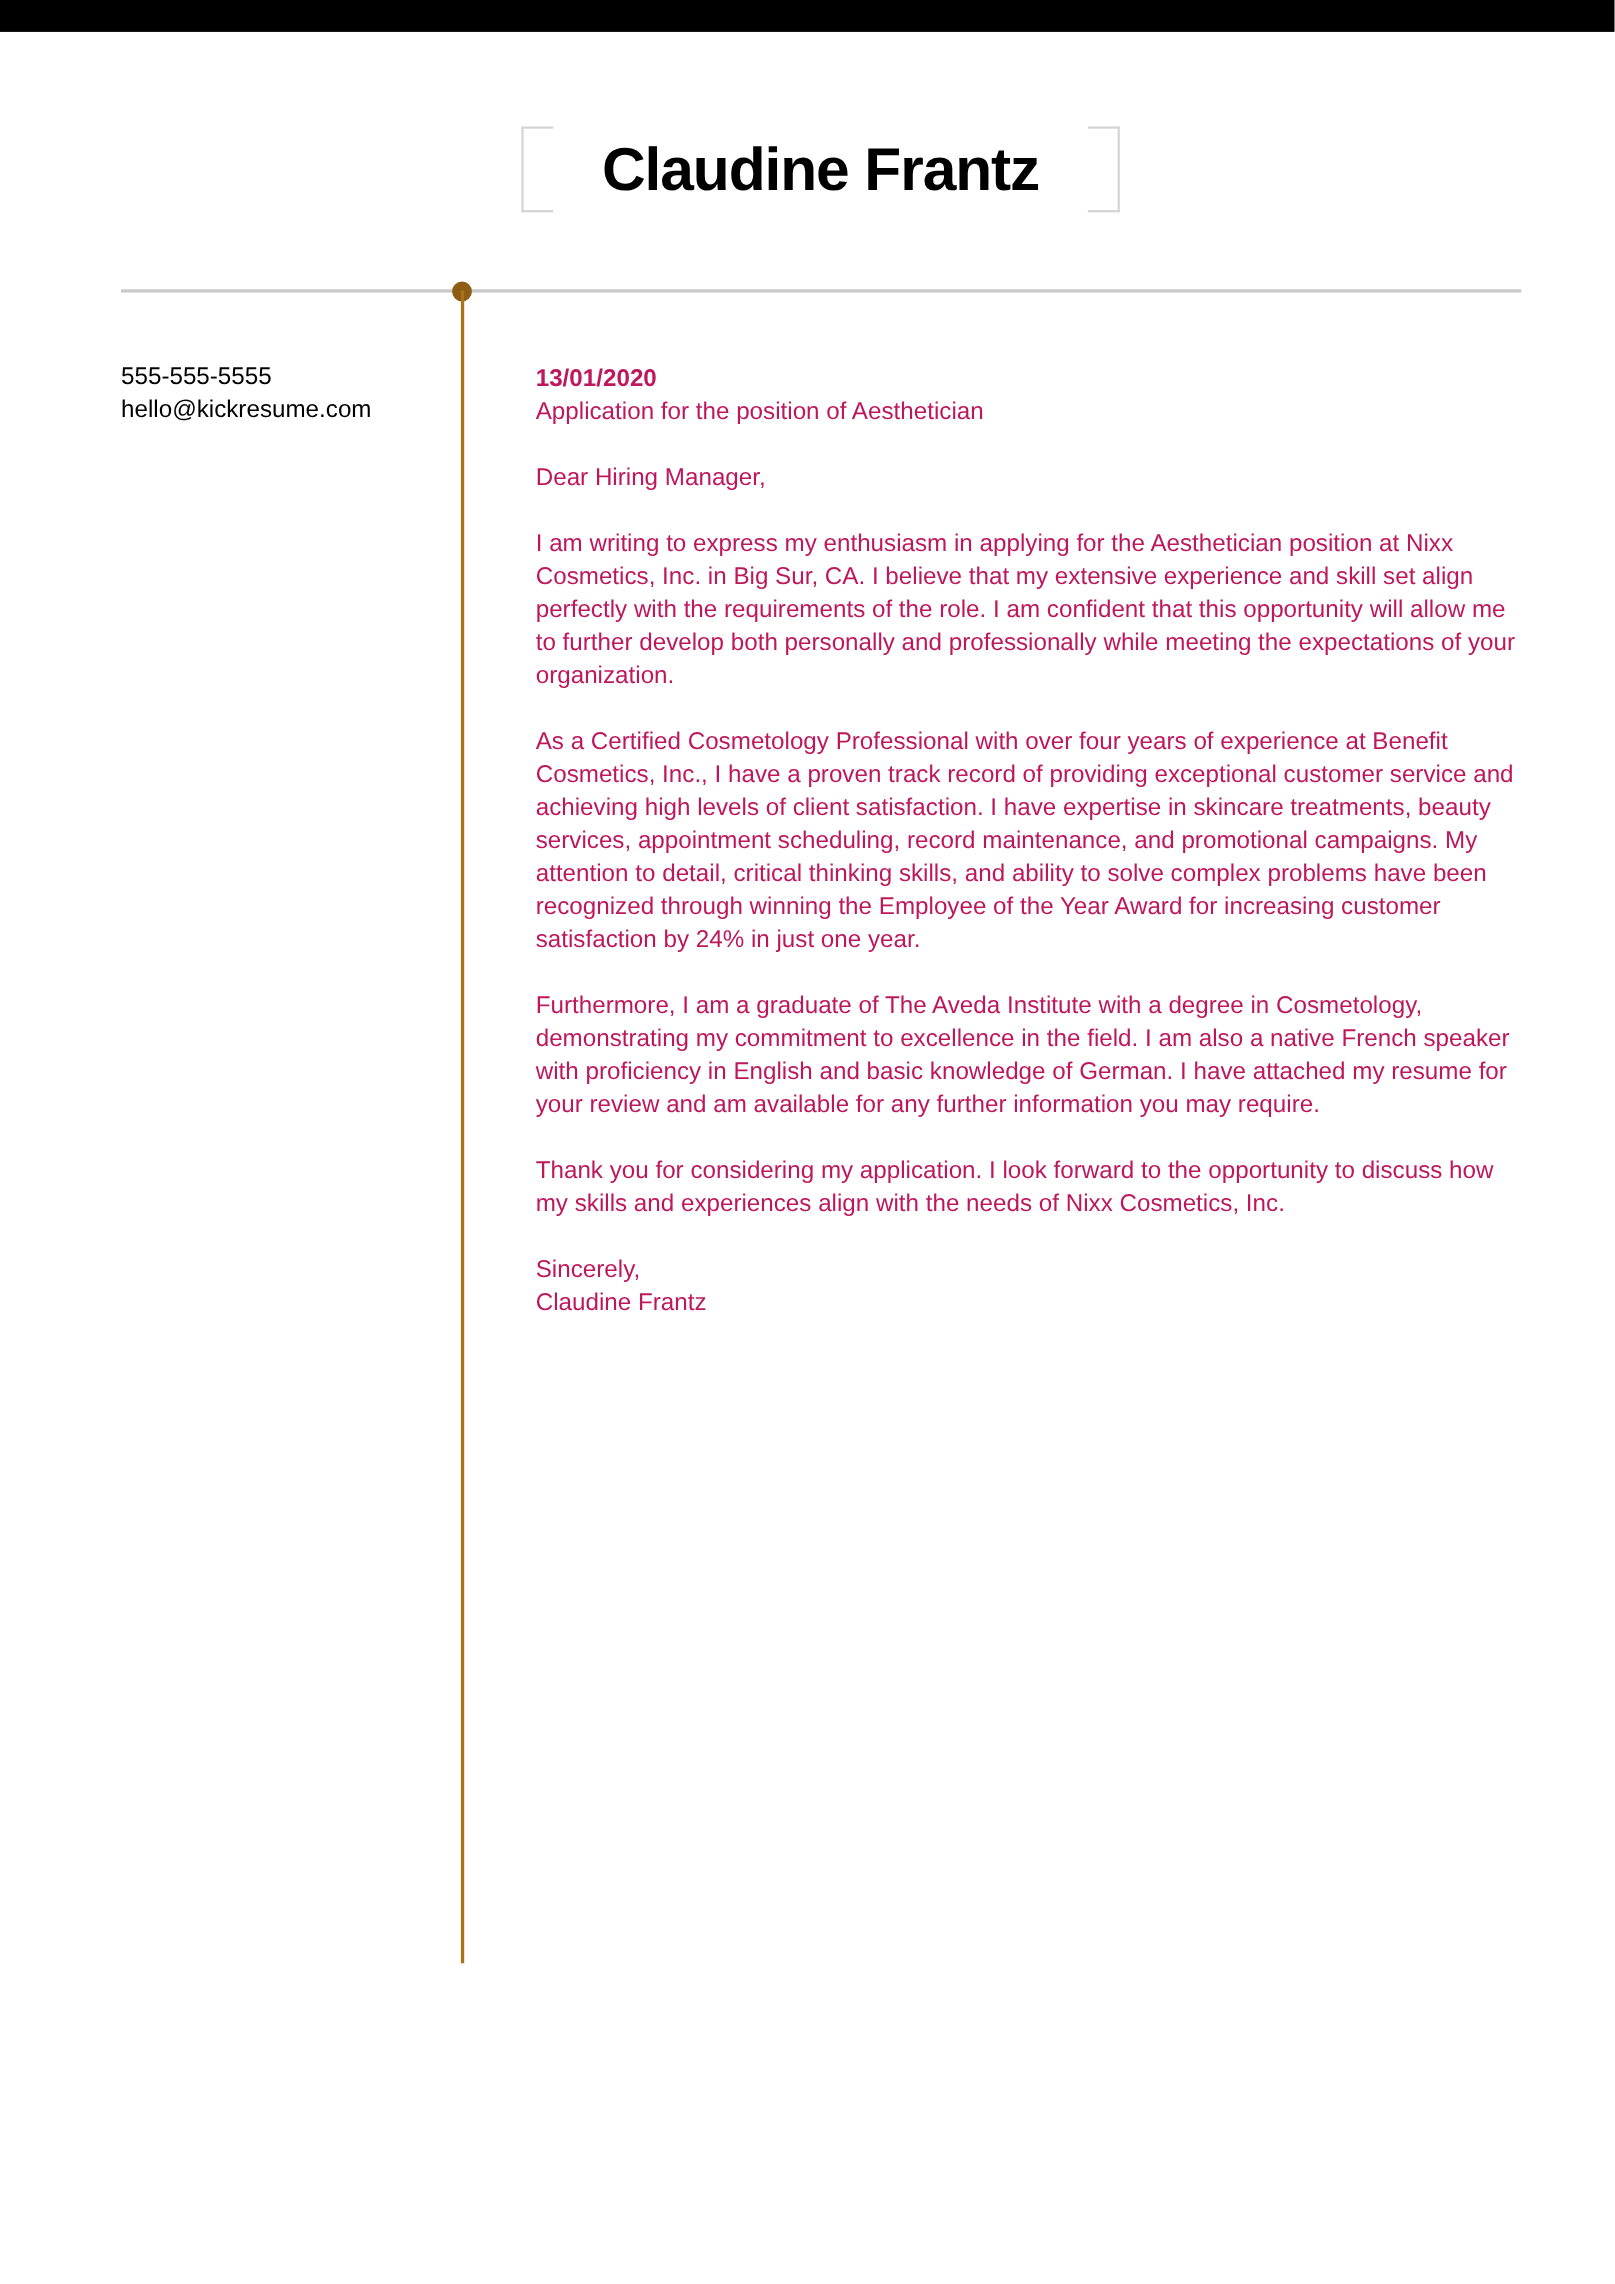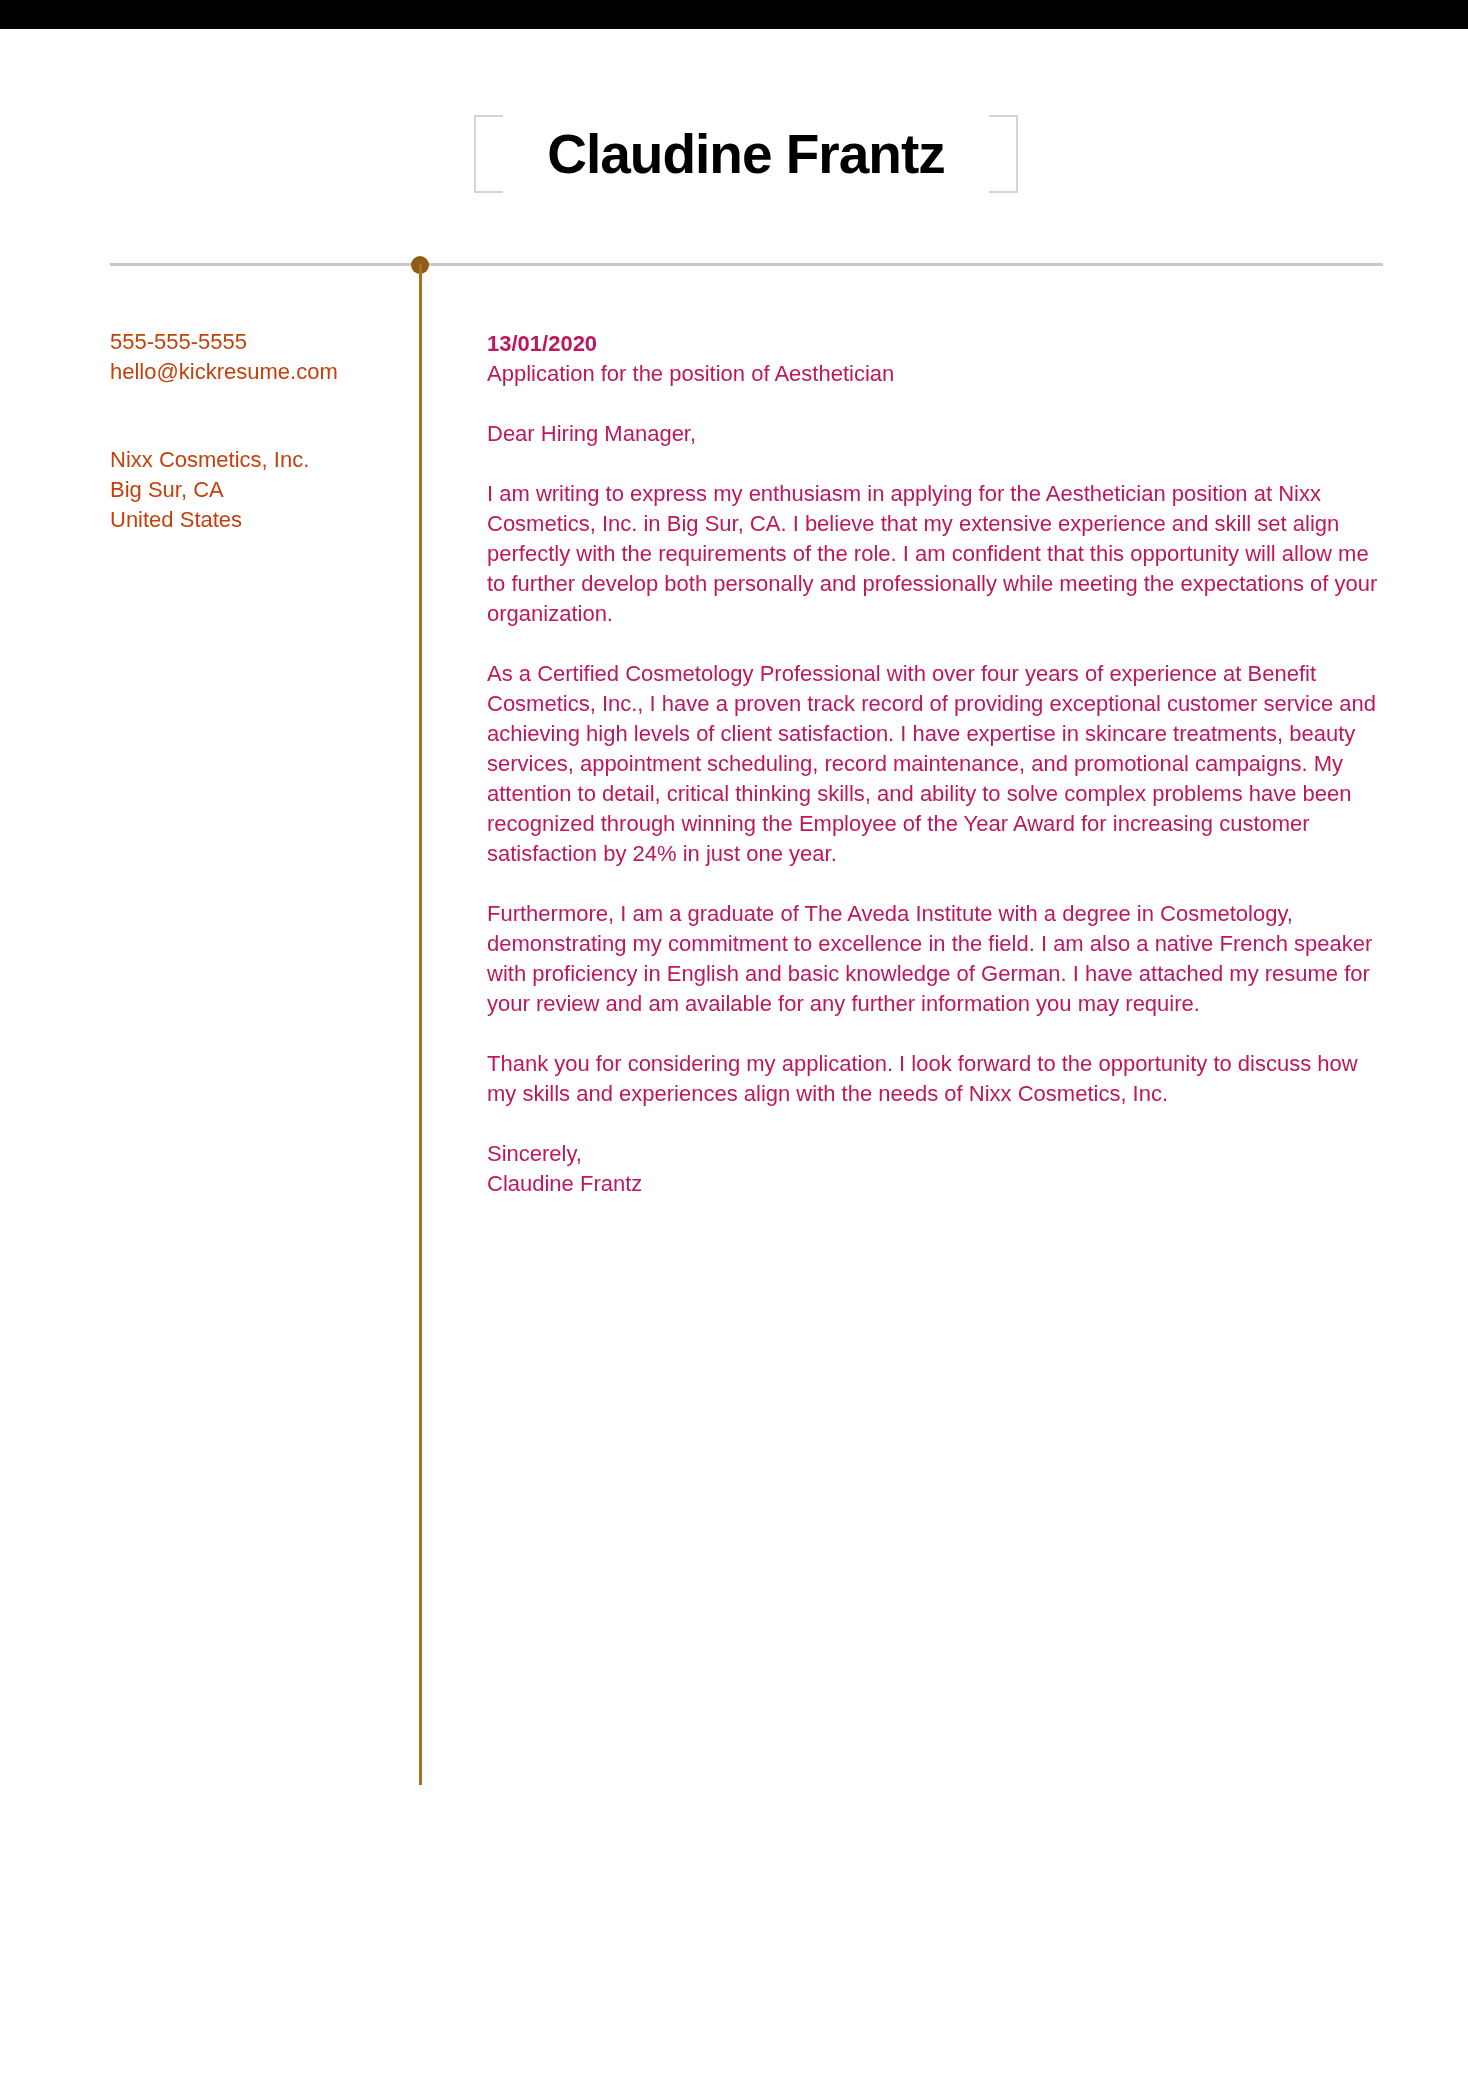--- a/index.html
+++ b/index.html
@@ -75,21 +75,21 @@
     height: 1652px;
     background: #a9721c;
   }
   .sidebar {
     position: absolute;
     top: 327px;
     left: 110px;
     width: 280px;
     font-size: 22px;
     line-height: 30px;
-    color: #c2410c;
+    color: #000000;
   }
   .company-group { margin-top: 58px; }
   .letter {
     position: absolute;
     top: 329px;
     left: 487px;
     width: 905px;
     font-size: 22px;
     line-height: 30px;
     color: #be185d;
@@ -114,25 +114,20 @@
 
   <div class="hrule"></div>
   <div class="timeline-dot"></div>
   <div class="timeline-line"></div>
 
   <aside class="sidebar">
     <div class="contact-group">
       <div>555-555-5555</div>
       <div>hello@kickresume.com</div>
     </div>
-    <div class="company-group">
-      <div>Nixx Cosmetics, Inc.</div>
-      <div>Big Sur, CA</div>
-      <div>United States</div>
-    </div>
   </aside>
 
   <main class="letter">
     <div class="date">13/01/2020</div>
     <div class="subject">Application for the position of Aesthetician</div>
     <p>Dear Hiring Manager,</p>
     <p>I am writing to express my enthusiasm in applying for the Aesthetician position at Nixx Cosmetics, Inc. in Big Sur, CA. I believe that my extensive experience and skill set align perfectly with the requirements of the role. I am confident that this opportunity will allow me to further develop both personally and professionally while meeting the expectations of your organization.</p>
     <p>As a Certified Cosmetology Professional with over four years of experience at Benefit Cosmetics, Inc., I have a proven track record of providing exceptional customer service and achieving high levels of client satisfaction. I have expertise in skincare treatments, beauty services, appointment scheduling, record maintenance, and promotional campaigns. My attention to detail, critical thinking skills, and ability to solve complex problems have been recognized through winning the Employee of the Year Award for increasing customer satisfaction by 24% in just one year.</p>
     <p>Furthermore, I am a graduate of The Aveda Institute with a degree in Cosmetology, demonstrating my commitment to excellence in the field. I am also a native French speaker with proficiency in English and basic knowledge of German. I have attached my resume for your review and am available for any further information you may require.</p>
     <p>Thank you for considering my application. I look forward to the opportunity to discuss how my skills and experiences align with the needs of Nixx Cosmetics, Inc.</p>

